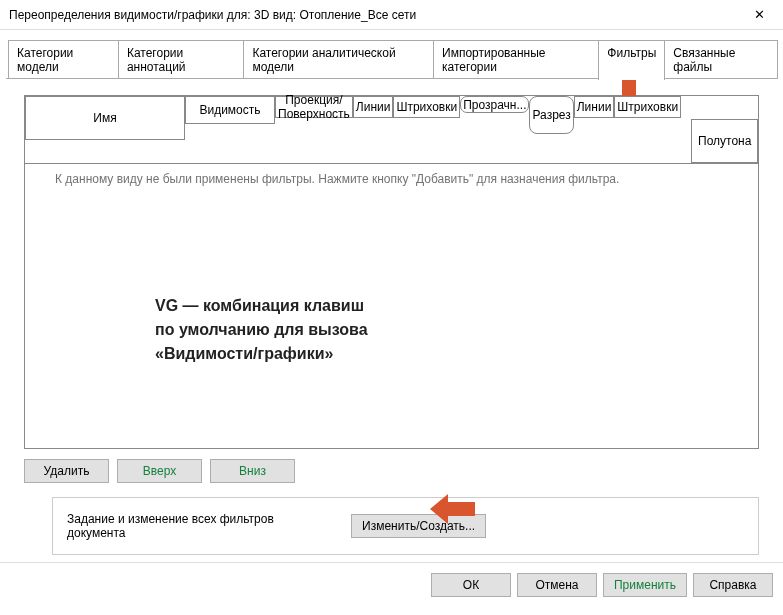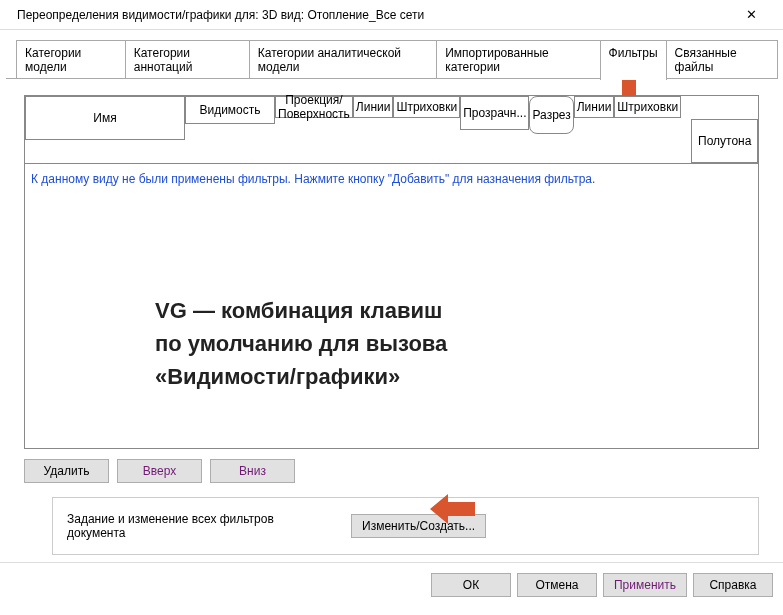--- a/index.html
+++ b/index.html
@@ -1,51 +1,51 @@
 <!DOCTYPE html>
 <html><head>
 <meta charset="utf-8">
 <style>
 * { box-sizing: border-box; margin: 0; padding: 0; font-family: "Segoe UI", Tahoma, sans-serif; font-size: 12px; }
 body { background: #fff; width: 783px; height: 615px; position: relative; overflow: hidden; }
 
-.titlebar { height: 30px; display: flex; align-items: center; padding: 0 17px; background: #fff; border-bottom: 1px solid #ddd; }
+.titlebar { height: 30px; display: flex; align-items: center; padding: 0 9px; background: #fff; border-bottom: 1px solid #ddd; }
 .titlebar-text { flex: 1; color: #000; }
 .close-btn { width: 45px; height: 30px; display: flex; align-items: center; justify-content: center; cursor: pointer; margin-right: -8px; }
 .close-btn span { font-size: 13px; font-family: Arial; color: #000; }
 
-.tabs { display: flex; padding: 10px 6px 0 16px; position: relative; }
+.tabs { display: flex; padding: 10px 6px 0 8px; position: relative; }
 .tab { padding: 5px 8px; border: 1px solid #a9a9a9; border-bottom: none; background: #fff; margin-right: -1px; cursor: pointer; position: relative; }
 .tab.active { background: #fff; z-index: 2; padding-bottom: 6px; margin-bottom: -1px; }
 .tab-underline { position: absolute; left: 6px; right: 6px; bottom: 0; height: 1px; background: #a9a9a9; z-index: 1; }
 
 .content { padding: 16px 24px 10px 24px; }
 
 .table-wrap { border: 1px solid #888; }
 .thead { display: flex; }
 .th { border: 1px solid #888; display: flex; align-items: center; justify-content: center; padding: 4px 2px; background: #fff; text-align: center; }
 .th-col { display: flex; flex-direction: row; }
 
 .tbody { height: 285px; padding: 8px 6px; border-top: 1px solid #888; position: relative; }
-.empty-msg { color: #1d4ed8; }
+.empty-msg { color: #737373; margin-left: 24px; }
 
 .hint {
   position: absolute;
   top: 130px;
   left: 130px;
   font-weight: 700;
   font-size: 18px;
   line-height: 1.5;
   color: #222;
 }
-.hint div { font-size: 22px; }
+.hint div { font-size: 16px; }
 
 .btnrow { display: flex; gap: 8px; margin-top: 10px; }
 .btn { min-width: 85px; height: 24px; padding: 0 10px; border: 1px solid #adadad; background: #e1e1e1; cursor: pointer; display: inline-flex; align-items: center; justify-content: center; }
-.btn.disabled { color: #701a75; cursor: default; }
+.btn.disabled { color: #15803d; cursor: default; }
 
 .panel2 { border: 1px solid #ccc; margin-top: 14px; padding: 14px 14px; display: flex; align-items: center; gap: 24px; margin-left: 28px; }
 .panel2-text { max-width: 260px; }
 
 .footer { position: absolute; bottom: 8px; left: 0; right: 0; border-top: 1px solid #ddd; padding: 10px 10px; display: flex; justify-content: flex-end; gap: 6px; background: #fff; }
 .footer .btn { min-width: 80px; }
 
 .arrow { position: absolute; pointer-events: none; }
 .arrow svg { display: block; }
 </style>
@@ -73,21 +73,21 @@
 
   <div class="table-wrap">
     <div class="thead">
       <div class="th" style="flex:0 0 160px; height:44px;">Имя</div>
       <div class="th" style="flex:0 0 90px; height:28px;">Видимость</div>
       <div class="th-col" style="flex:0 0 242px;">
         <div class="th" style="height:22px;">Проекция/Поверхность</div>
         <div style="display:flex;">
           <div class="th" style="flex:1; height:22px;">Линии</div>
           <div class="th" style="flex:1; height:22px;">Штриховки</div>
-          <div class="th" style="flex:1; height:34px;">Прозрачн...</div>
+          <div class="th" style="flex:1; height:17px;border-radius:7px;">Прозрачн...</div>
         </div>
       </div>
       <div class="th-col" style="flex:0 0 162px;">
         <div class="th" style="height:38px;border-radius:8px;">Разрез</div>
         <div style="display:flex;">
           <div class="th" style="flex:1; height:22px;">Линии</div>
           <div class="th" style="flex:1; height:22px;">Штриховки</div>
         </div>
       </div>
       <div class="th" style="flex:1; height:44px;margin-top:23px;">Полутона</div>

